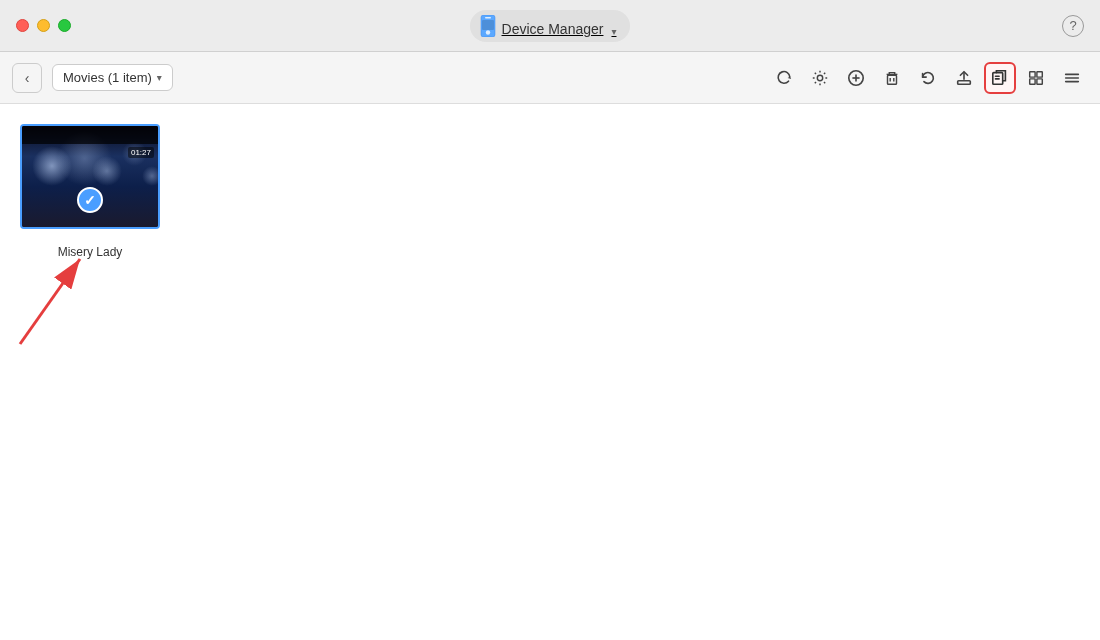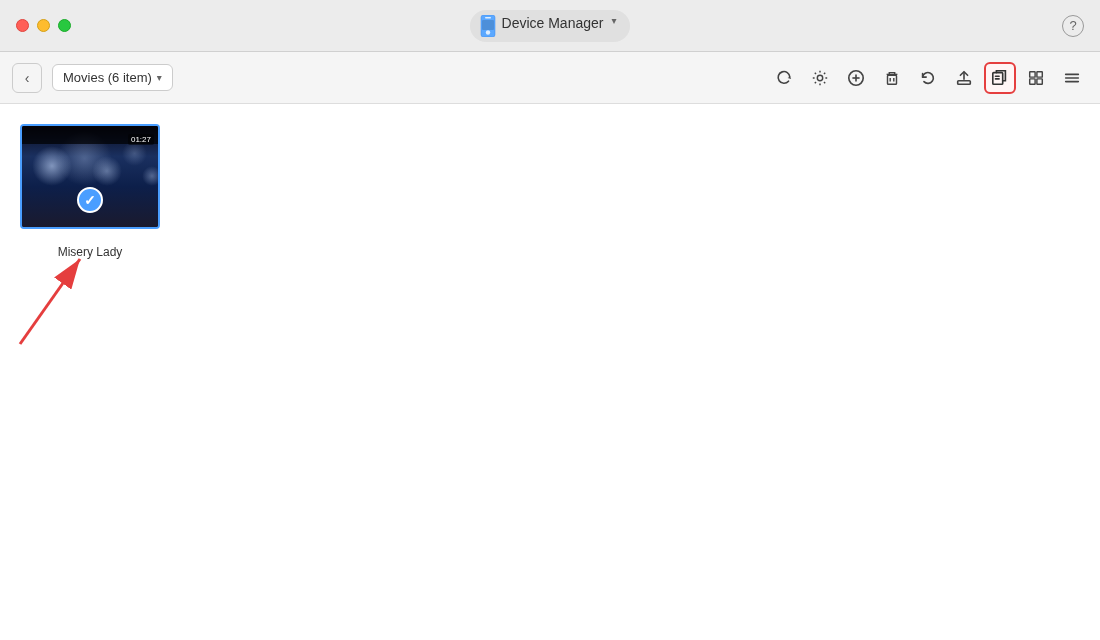--- a/index.html
+++ b/index.html
@@ -37,26 +37,27 @@
       width: 13px;
       height: 13px;
       border-radius: 50%;
     }
     .traffic-light.red { background: #ff5f57; border: 1px solid #e0443e; }
     .traffic-light.yellow { background: #febc2e; border: 1px solid #d4a017; }
     .traffic-light.green { background: #28c840; border: 1px solid #1aab29; }
 
     .title-pill {
       display: flex;
-      align-items: flex-start;
+      align-items: flex-end;
       gap: 6px;
       background: #e0e0e0;
       border-radius: 20px;
       padding: 5px 14px 5px 10px;
       cursor: pointer;
+      text-decoration: underline;
     }
 
     .title-text {
       font-size: 14px;
       color: #333;
       font-weight: 500;
     }
 
     .chevron-down {
       font-size: 10px;
@@ -186,21 +187,21 @@
     
     .bokeh {
       position: absolute;
       border-radius: 50%;
       background: radial-gradient(circle, rgba(200,220,255,0.6) 0%, rgba(200,220,255,0) 70%);
     }
 
     
     .timestamp {
       position: absolute;
-      top: 8px;
+      top: 21px;
       right: 4px;
       font-size: 8px;
       color: white;
       background: rgba(0,0,0,0.5);
       padding: 1px 3px;
       border-radius: 2px;
     }
 
     
     .checkmark {
@@ -268,21 +269,21 @@
     <span>?</span>
   </button>
 </div>
 
 <div class="toolbar">
   <button class="back-btn">
     <span>‹</span>
   </button>
 
   <div class="folder-label">
-    <span>Movies (6 item)</span>
+    <span>Movies (1 item)</span>
     <span style="font-size:10px;color:#666;">▾</span>
   </div>
 
   <div class="toolbar-right">
 
     <button class="toolbar-btn" title="Refresh">
       <svg class="icon-svg" viewBox="0 0 20 20" fill="none" stroke="#444" stroke-width="1.8">
         <path d="M16.5 9A6.5 6.5 0 1 0 15 13.5" stroke-linecap="round"></path>
         <polyline points="14,10 16.5,8.5 18,11" fill="#444" stroke="none"></polyline>
       </svg>

